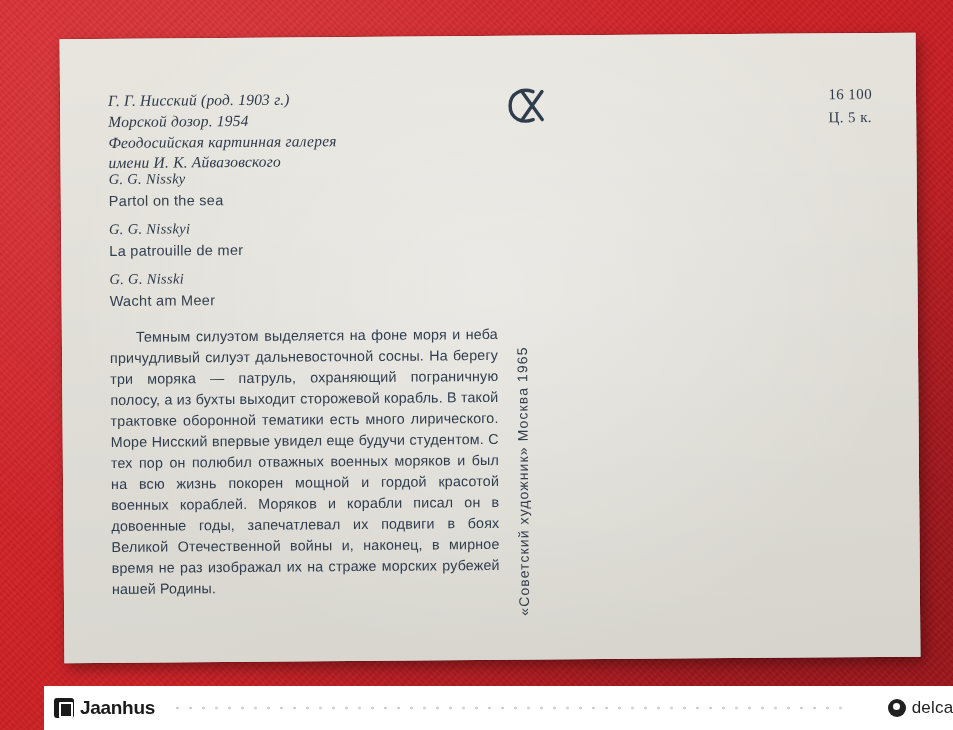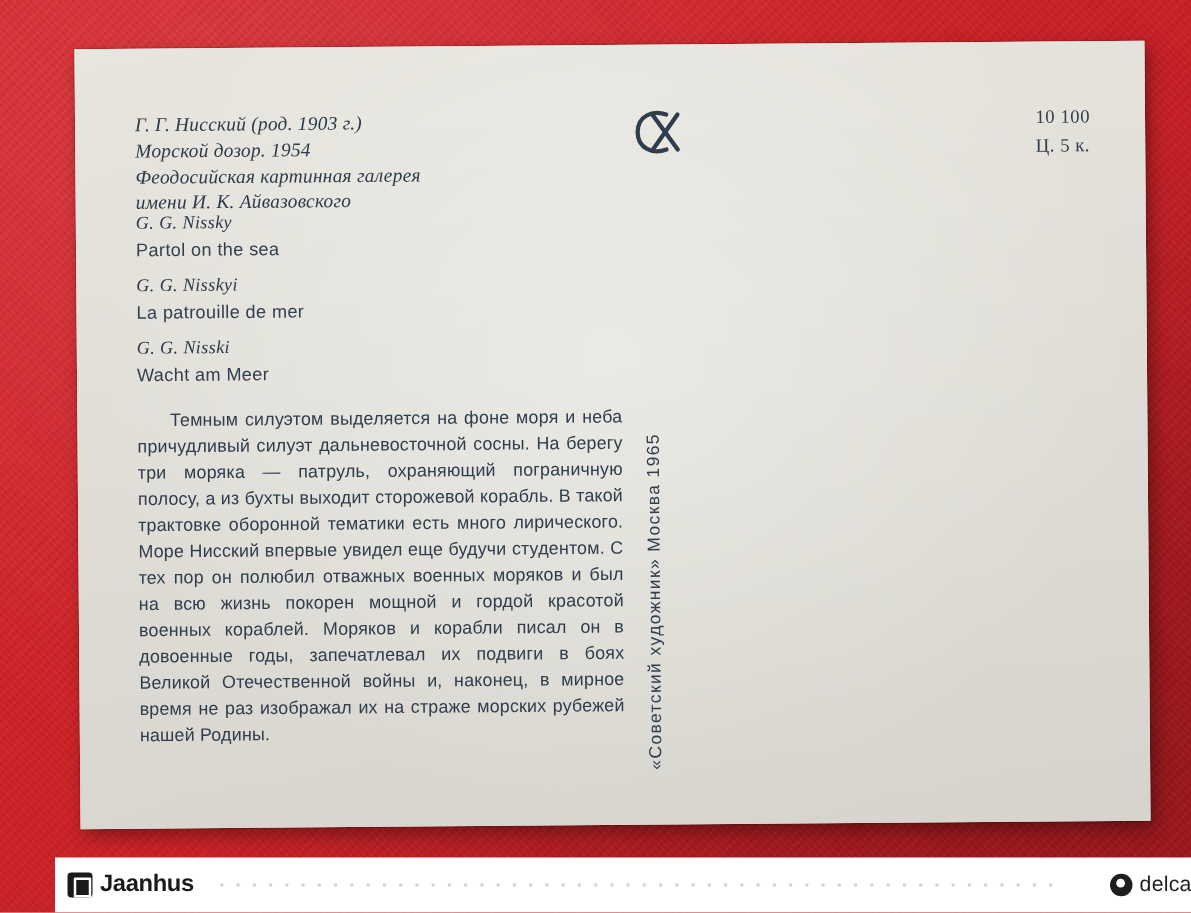--- a/index.html
+++ b/index.html
@@ -275,21 +275,21 @@
       <svg width="46" height="44" viewBox="0 0 46 44" aria-hidden="true">
         <path d="M31 8 C20 4, 8 9, 8 22 C8 35, 20 40, 31 36" fill="none" stroke="currentColor" stroke-width="3.4" stroke-linecap="round"></path>
         <path d="M20 8 L40 36" fill="none" stroke="currentColor" stroke-width="3.4" stroke-linecap="round"></path>
         <path d="M40 8 L20 36" fill="none" stroke="currentColor" stroke-width="3.4" stroke-linecap="round"></path>
       </svg>
     </div>
 
     <div id="publisher-vertical">«Советский художник» Москва 1965</div>
 
     <div id="codes">
-      <div>10 100</div>
+      <div>16 100</div>
       <div>Ц. 5 к.</div>
     </div>
 
   </div>
 </div>
 
 <div id="footer">
   <div id="footer-left">
     <div id="jaanhus-mark"></div>
     <div id="jaanhus-logo">Jaanhus</div>

